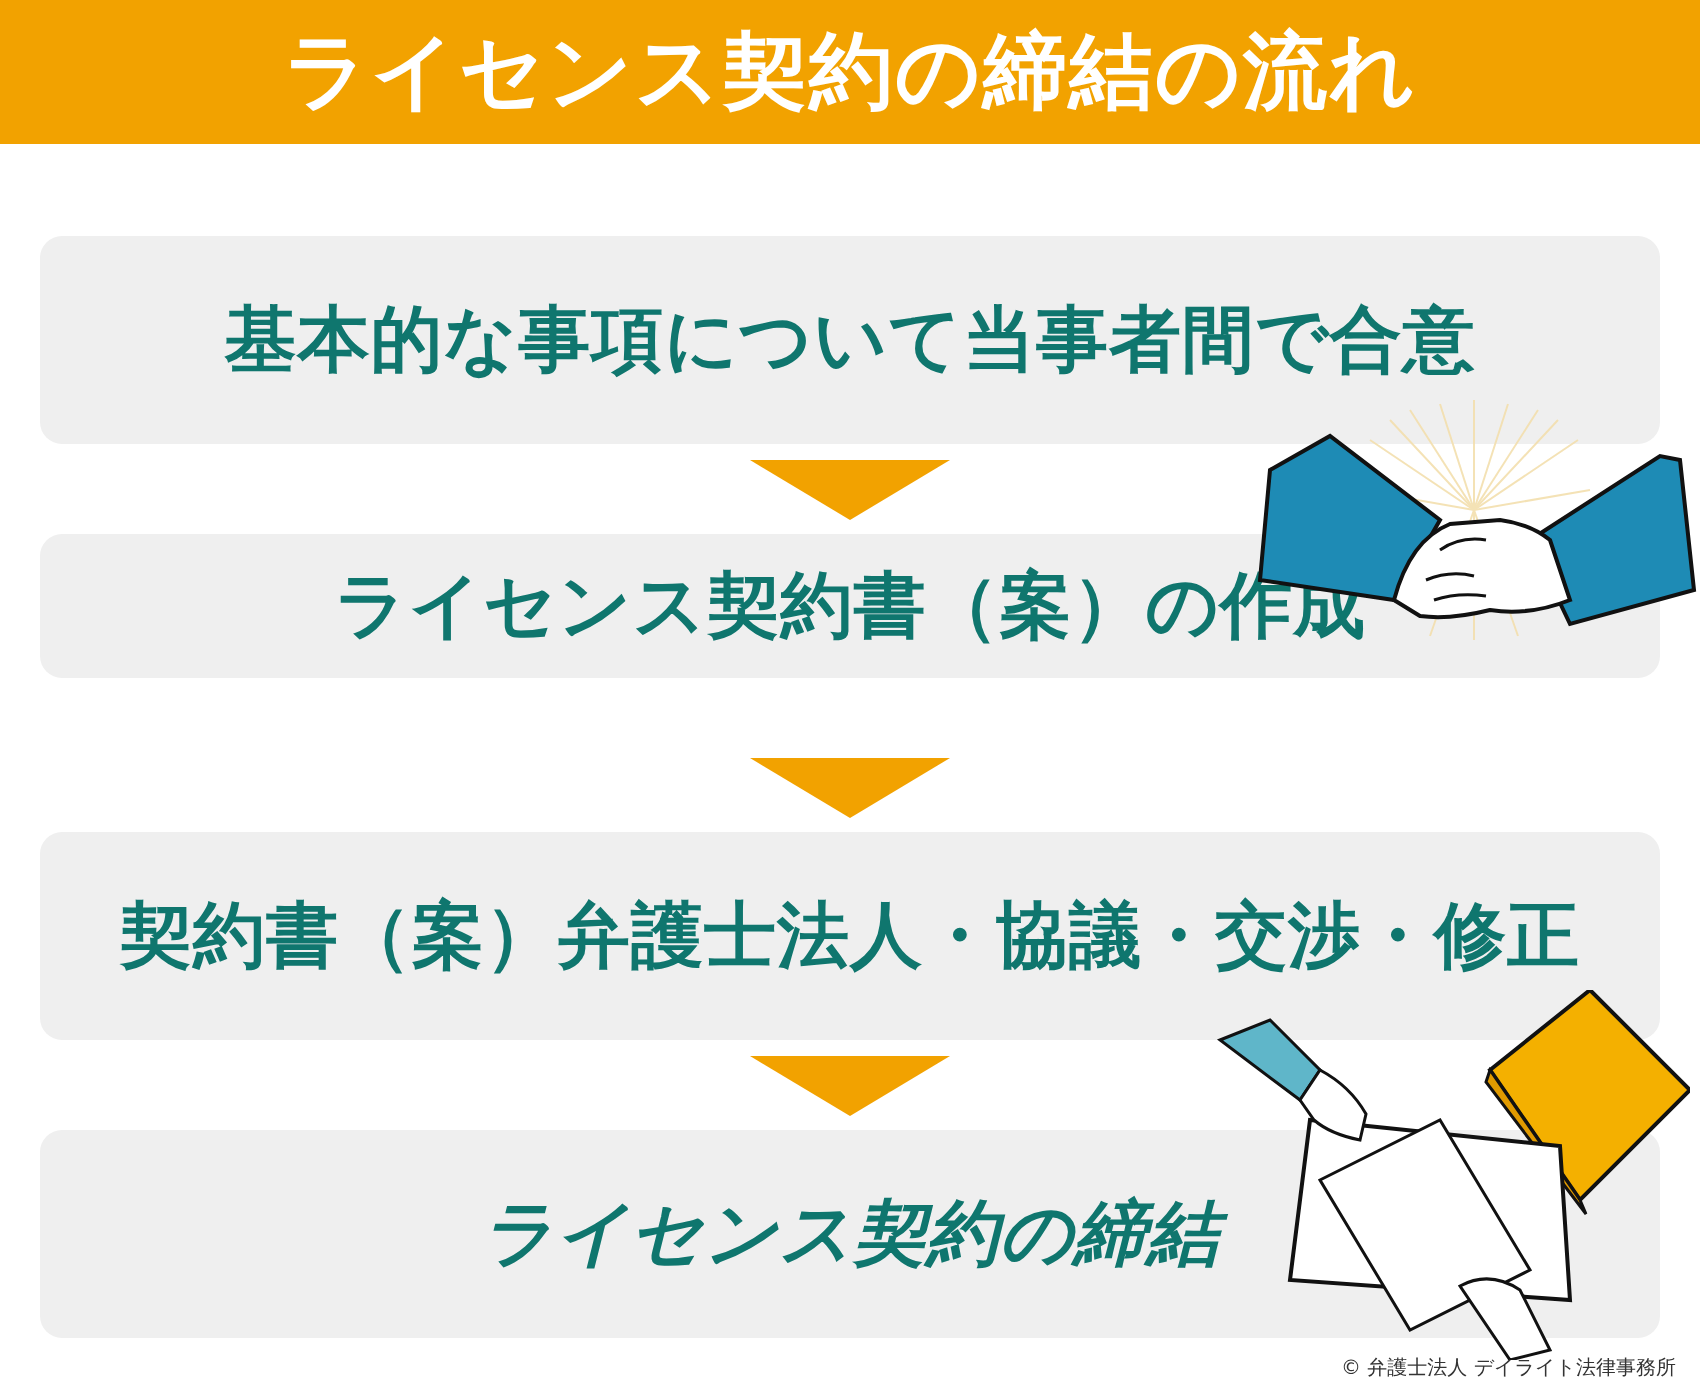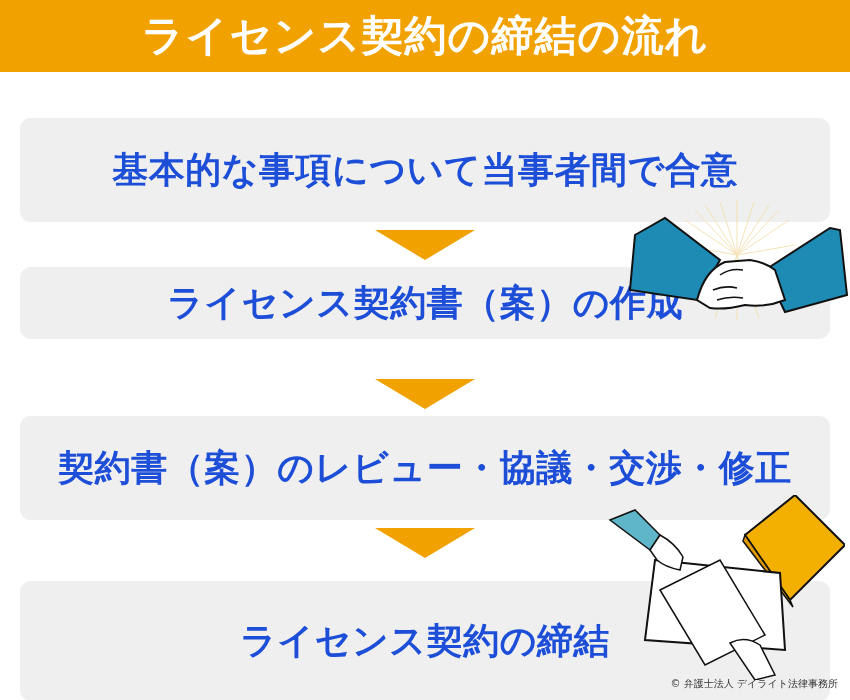--- a/index.html
+++ b/index.html
@@ -15,21 +15,21 @@
   }
   .header-title {
     color:#ffffff; font-size:42px; font-weight:bold; letter-spacing:1px;
   }
   .step {
     position:absolute; left:20px; width:810px;
     background:#efefef; border-radius:11px;
     display:flex; align-items:center; justify-content:center;
   }
   .step-label {
-    color:#1d4ed8; font-weight:bold; font-size:36px; letter-spacing:0.5px;
+    color:#0f766e; font-weight:bold; font-size:36px; letter-spacing:0.5px;
   }
   .arrow {
     position:absolute; left:375px; width:0; height:0;
     border-left:50px solid transparent;
     border-right:50px solid transparent;
     border-top:30px solid #f2a200;
   }
   .illus { position:absolute; }
   .copyright {
     position:absolute; right:12px; top:677px;
@@ -47,25 +47,25 @@
   <span class="step-label">基本的な事項について当事者間で合意</span>
 </div>
 <div class="arrow" style="top:230px;"></div>
 
 <div class="step" style="top:267px;height:72px;">
   <span class="step-label">ライセンス契約書（案）の作成</span>
 </div>
 <div class="arrow" style="top:379px;"></div>
 
 <div class="step" style="top:416px;height:104px;">
-  <span class="step-label">契約書（案）のレビュー・協議・交渉・修正</span>
+  <span class="step-label">契約書（案）弁護士法人・協議・交渉・修正</span>
 </div>
 <div class="arrow" style="top:528px;"></div>
 
-<div class="step" style="top:581px;height:120px;">
+<div class="step" style="top:565px;height:104px;font-style:italic;">
   <span class="step-label">ライセンス契約の締結</span>
 </div>
 
 <svg class="illus" style="left:625px;top:200px;" width="225" height="125" viewBox="0 0 225 125">
   <g stroke="#f3dfae" stroke-width="1" opacity="0.9">
     <line x1="112" y1="55" x2="112" y2="0"></line>
     <line x1="112" y1="55" x2="80" y2="5"></line>
     <line x1="112" y1="55" x2="144" y2="5"></line>
     <line x1="112" y1="55" x2="60" y2="20"></line>
     <line x1="112" y1="55" x2="164" y2="20"></line>

